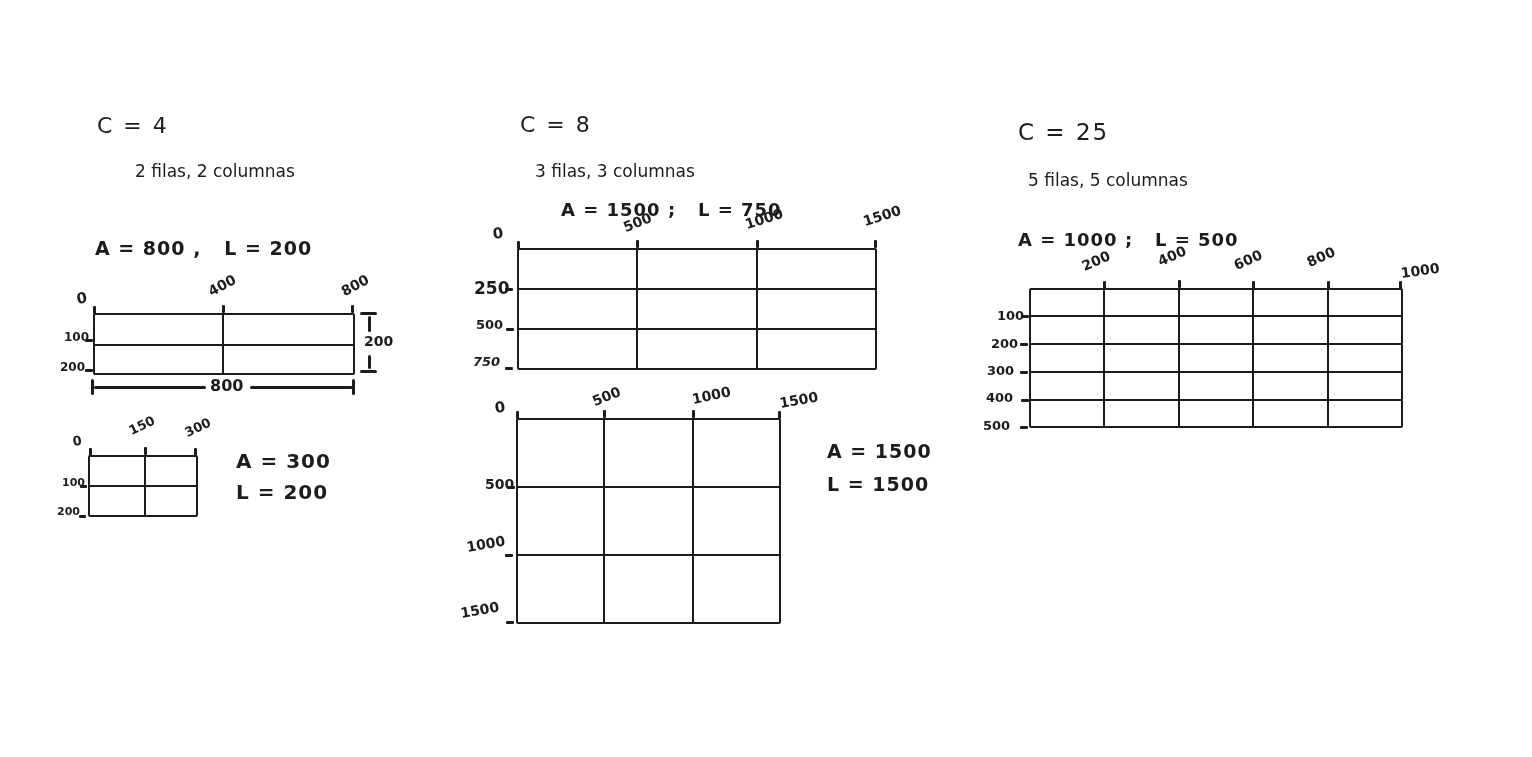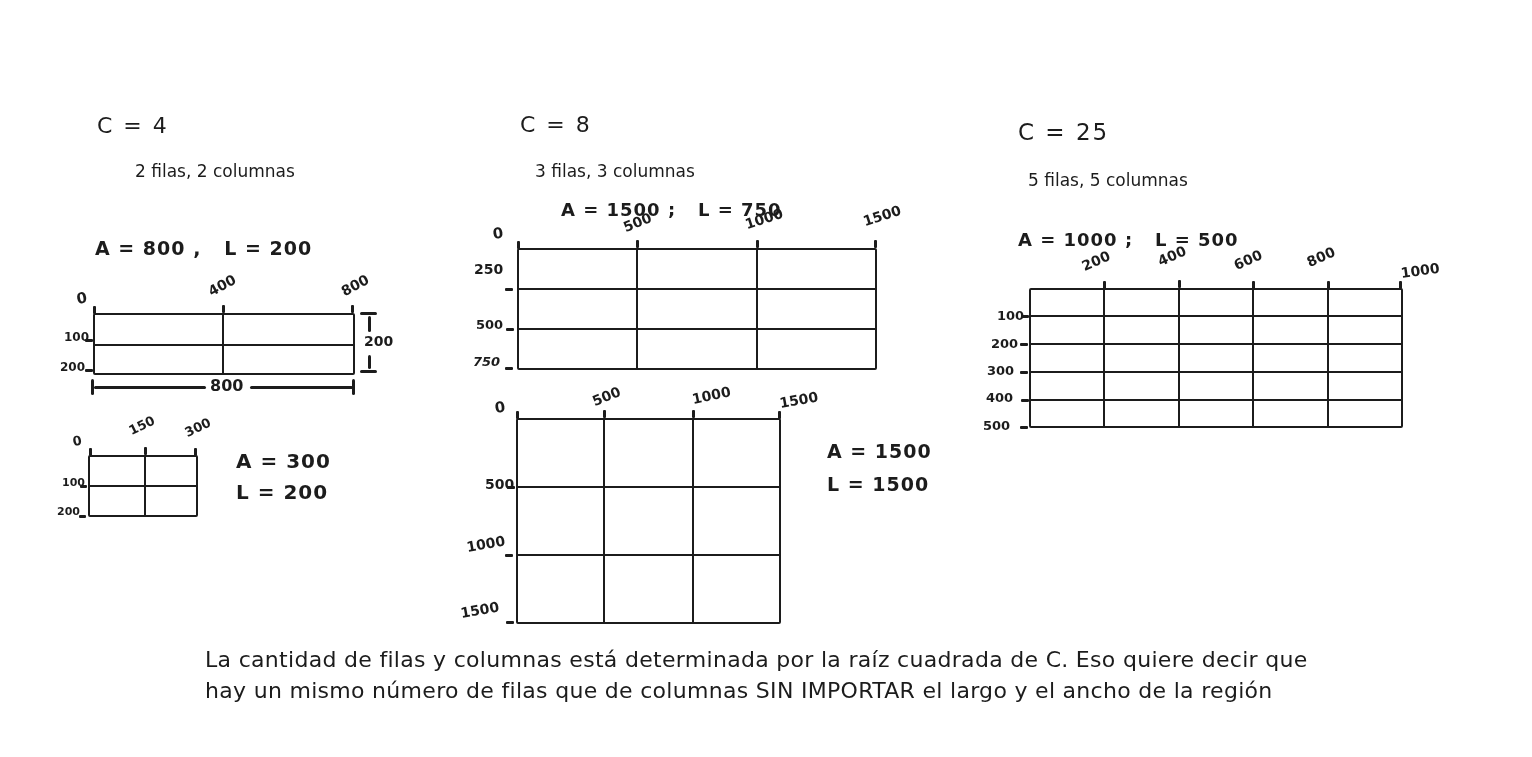--- a/index.html
+++ b/index.html
@@ -96,21 +96,21 @@
   <div class="tkv" style="left:636px; top:240px;"></div>
   <div class="tkv" style="left:756px; top:240px;"></div>
   <div class="tkv" style="left:874px; top:240px;"></div>
   <div class="t num rot" style="left:494px; top:226px; font-size:15px; transform:rotate(-8deg);">0</div>
   <div class="t num rot" style="left:627px; top:220px; font-size:14px; transform:rotate(-22deg);">500</div>
   <div class="t num rot" style="left:748px; top:217px; font-size:14px; transform:rotate(-18deg);">1000</div>
   <div class="t num rot" style="left:866px; top:214px; font-size:14px; transform:rotate(-18deg);">1500</div>
   <div class="tkh" style="left:505px; top:288px;"></div>
   <div class="tkh" style="left:506px; top:328px;"></div>
   <div class="tkh" style="left:505px; top:367px;"></div>
-  <div class="t num" style="left:474px; top:262px; font-size:14px;">250</div>
+  <div class="t num" style="left:474px; top:279px; font-size:17px;">250</div>
   <div class="t num" style="left:476px; top:318px; font-size:13px;">500</div>
   <div class="t num" style="left:473px; top:355px; font-size:13px;font-style:italic;">750</div>
 
   <div class="gridbox" style="left:516px; top:418px; width:265px; height:206px; border-width:2px;">
     <div class="vl" style="left:85px;"></div>
     <div class="vl" style="left:174px;"></div>
     <div class="hl" style="top:66px;"></div>
     <div class="hl" style="top:134px;"></div>
   </div>
   <div class="tkv" style="left:516px; top:411px;"></div>
@@ -158,16 +158,14 @@
   <div class="tkh" style="left:1020px; top:343px;"></div>
   <div class="tkh" style="left:1020px; top:371px;"></div>
   <div class="tkh" style="left:1021px; top:399px;"></div>
   <div class="tkh" style="left:1020px; top:426px;"></div>
   <div class="t num" style="left:997px; top:309px; font-size:13px;">100</div>
   <div class="t num" style="left:991px; top:337px; font-size:13px;">200</div>
   <div class="t num" style="left:987px; top:364px; font-size:13px;">300</div>
   <div class="t num" style="left:986px; top:391px; font-size:13px;">400</div>
   <div class="t num" style="left:983px; top:419px; font-size:13px;">500</div>
 
-  <div class="t footer" style="left:205px; top:648px;">La cantidad de filas y columnas está determinada por la raíz cuadrada de C. Eso quiere decir que</div>
-  <div class="t footer" style="left:205px; top:679px;">hay un mismo número de filas que de columnas SIN IMPORTAR el largo y el ancho de la región</div>
 
 </div>
 
 </body></html>

